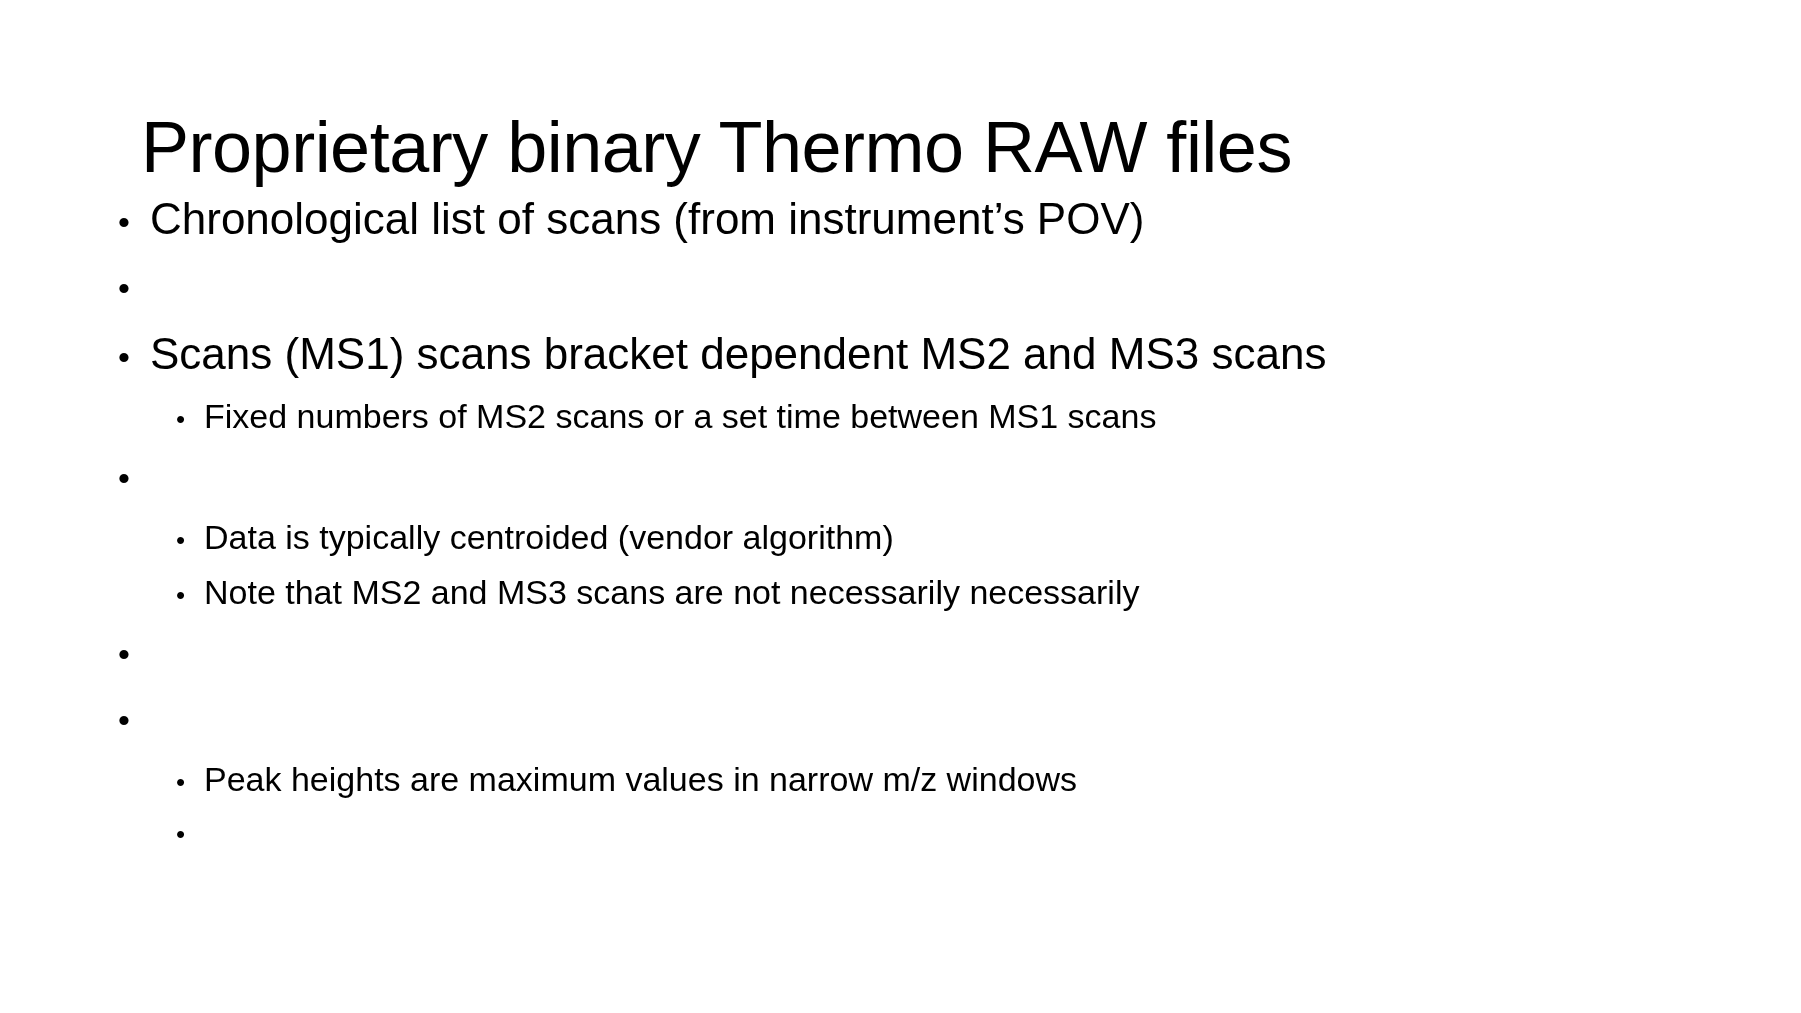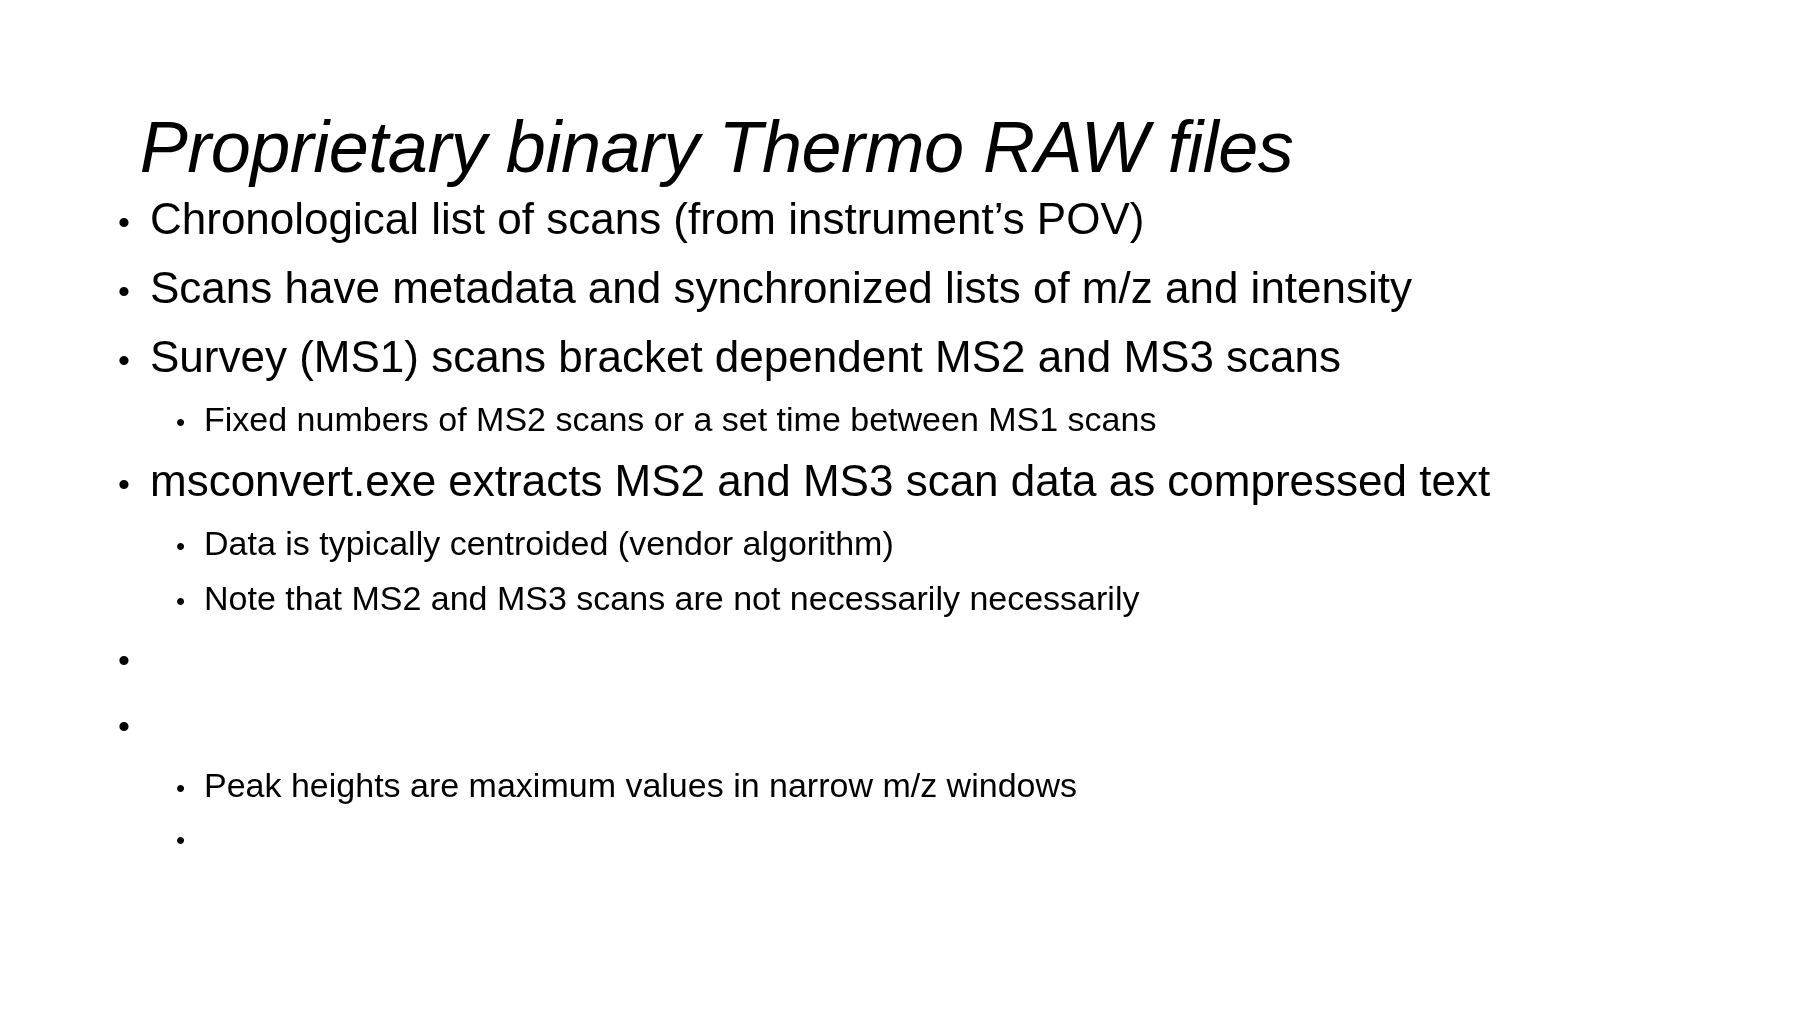--- a/index.html
+++ b/index.html
@@ -29,21 +29,20 @@
     position: absolute;
     left: 0;
     top: 56px;
     width: 1433px;
     text-align: center;
     font-size: 72px;
     line-height: 86px;
     font-weight: 400;
     letter-spacing: -0.5px;
     white-space: nowrap;
-    font-style: italic;
   }
 
   
   .body-list {
     position: absolute;
     left: 118px;
     top: 186px;
     width: 1600px;
   }
 
@@ -101,36 +100,34 @@
 
   <div class="body-list">
 
     <div class="bullet-row lvl1">
       <span class="marker">•</span>
       <span class="btext">Chronological list of scans (from instrument’s POV)</span>
     </div>
 
     <div class="bullet-row lvl1">
       <span class="marker">•</span>
-      <span class="btext">Scans have metadata and synchronized lists of m/z and intensity</span>
     </div>
 
     <div class="bullet-row lvl1">
       <span class="marker">•</span>
-      <span class="btext">Survey (MS1) scans bracket dependent MS2 and MS3 scans</span>
+      <span class="btext">Scans (MS1) scans bracket dependent MS2 and MS3 scans</span>
     </div>
 
     <div class="bullet-row lvl2">
       <span class="marker">•</span>
       <span class="btext">Fixed numbers of MS2 scans or a set time between MS1 scans</span>
     </div>
 
     <div class="bullet-row lvl1">
       <span class="marker">•</span>
-      <span class="btext">msconvert.exe extracts MS2 and MS3 scan data as compressed text</span>
     </div>
 
     <div class="bullet-row lvl2">
       <span class="marker">•</span>
       <span class="btext">Data is typically centroided (vendor algorithm)</span>
     </div>
 
     <div class="bullet-row lvl2">
       <span class="marker">•</span>
       <span class="btext">Note that MS2 and MS3 scans are not necessarily necessarily</span>

